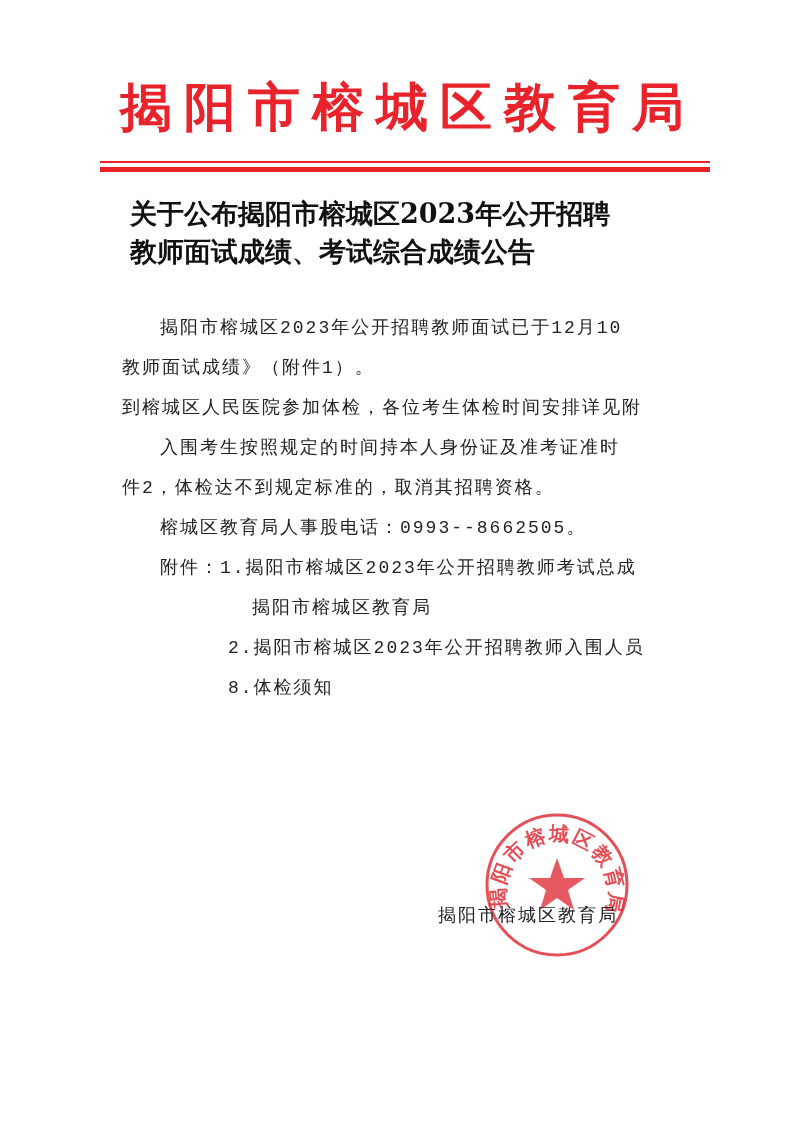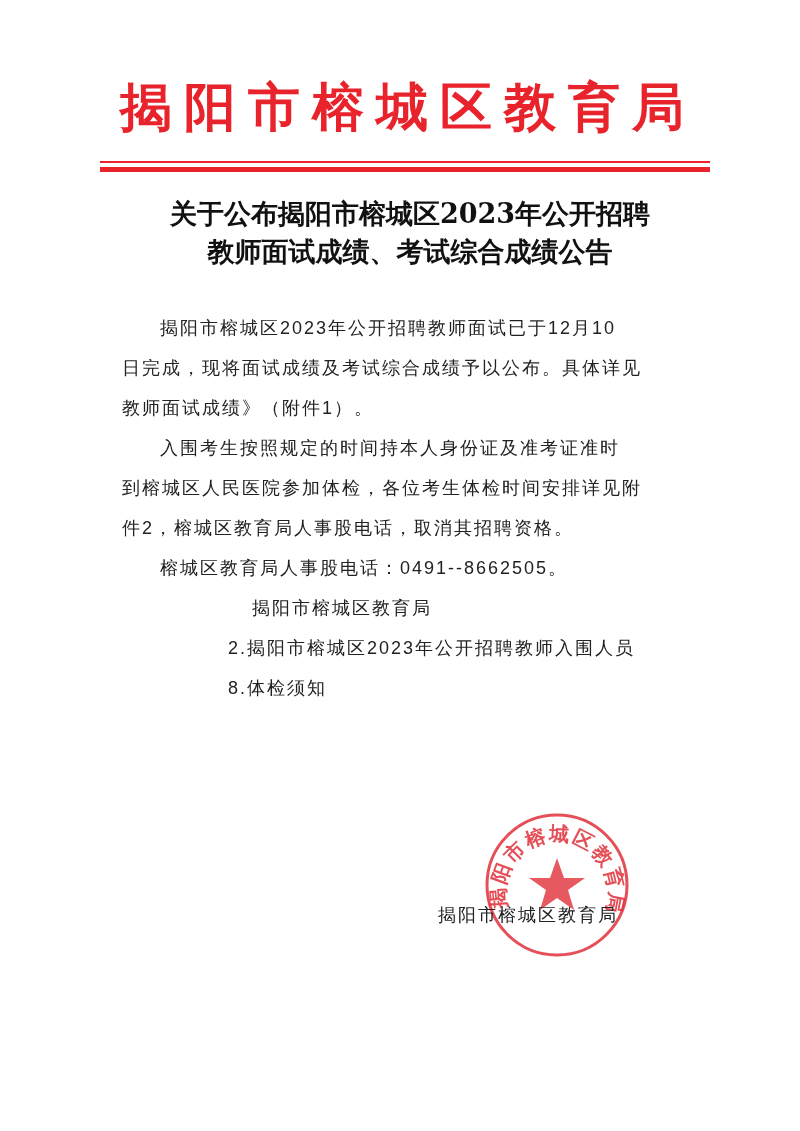--- a/index.html
+++ b/index.html
@@ -1,52 +1,54 @@
 <!DOCTYPE html>
 <html><head>
 <meta charset="utf-8">
 <style>
   html, body { margin: 0; padding: 0; background: #ffffff; }
   body { width: 800px; height: 1131px; position: relative; overflow: hidden; font-family: "DejaVu Serif", "Liberation Serif", serif; color: #222; }
   .header-title { position: absolute; left: 118px; top: 72px; width: 580px; text-align: center; color: #e8232b; font-size: 52px; font-weight: bold; letter-spacing: 12px; font-family: "DejaVu Serif", serif; line-height: 70px; }
   .rule-thin { position: absolute; left: 100px; top: 161px; width: 610px; height: 2px; background: #e8232b; }
   .rule-thick { position: absolute; left: 100px; top: 167px; width: 610px; height: 5px; background: #e8232b; }
-  .doc-title { position: absolute; left: 130px; top: 195px; width: 560px; text-align: center; font-size: 27px; font-weight: bold; line-height: 38px; color: #111; font-family: "DejaVu Serif", serif; }
+  .doc-title { position: absolute; left: 130px; top: 195px; width: 560px; font-size: 27px; font-weight: bold; line-height: 38px; color: #111; font-family: "DejaVu Serif", serif; }
   .doc-title div { white-space: nowrap; }
-  .body { position: absolute; left: 160px; top: 308px; width: 550px; font-size: 18px; line-height: 40px; color: #222; font-family: Liberation Sans, sans-serif; letter-spacing: 2px; }
+  .body { position: absolute; left: 160px; top: 308px; width: 550px; font-size: 18px; line-height: 40px; color: #222; font-family: Liberation Mono, monospace; letter-spacing: 2px; }
   .line { white-space: nowrap; height: 40px; }
   .signature { position: absolute; left: 438px; top: 895px; font-size: 18px; line-height: 40px; font-family: "DejaVu Serif", serif; letter-spacing: 2px; color: #222; z-index: 2; }
   .sig-date { padding-left: 42px; }
   .stamp { position: absolute; left: 482px; top: 810px; width: 150px; height: 150px; z-index: 1; }
 </style>
 </head>
 <body>
 
 <div class="header-title">揭阳市榕城区教育局</div>
 <div class="rule-thin"></div>
 <div class="rule-thick"></div>
 
 <div class="doc-title">
   <div>关于公布揭阳市榕城区2023年公开招聘</div>
   <div>教师面试成绩、考试综合成绩公告</div>
 </div>
 
 <div class="body">
   <div>
     <div class="line" style="padding-left:0">揭阳市榕城区2023年公开招聘教师面试已于12月10</div>
-    <div class="line" style="margin-left:-38px">日完成，现将面试成绩及考试综合成绩予以公布。具体详见</div>
     <div class="line" style="margin-left:-38px">教师面试成绩》（附件1）。</div>
   </div>
   <div>
+    <div class="line" style="margin-left:-38px">到榕城区人民医院参加体检，各位考生体检时间安排详见附</div>
     <div class="line">入围考生按照规定的时间持本人身份证及准考证准时</div>
-    <div class="line" style="margin-left:-38px">到榕城区人民医院参加体检，各位考生体检时间安排详见附</div>
-    <div class="line" style="margin-left:-38px">件2，榕城区教育局人事股电话，取消其招聘资格。</div>
+    <div class="line" style="margin-left:-38px">件2，体检达不到规定标准的，取消其招聘资格。</div>
   </div>
-  <div class="line">榕城区教育局人事股电话：0491--8662505。</div>
+  <div class="line">榕城区教育局人事股电话：0993--8662505。</div>
   <div>
+    <div class="line">
+      <span>附件：</span><span>1.揭阳市榕城区2023年公开招聘教师考试总成</span>
+    </div>
     <div class="line" style="padding-left:92px">揭阳市榕城区教育局</div>
     <div class="line" style="padding-left:68px">2.揭阳市榕城区2023年公开招聘教师入围人员</div>
     <div class="line" style="padding-left:68px">8.体检须知</div>
   </div>
 </div>
 
 <svg class="stamp" viewBox="0 0 150 150">
   <defs>
     <path id="sealArc" d="M 28 105 A 52 52 0 1 1 122 105" fill="none"></path>
   </defs>

